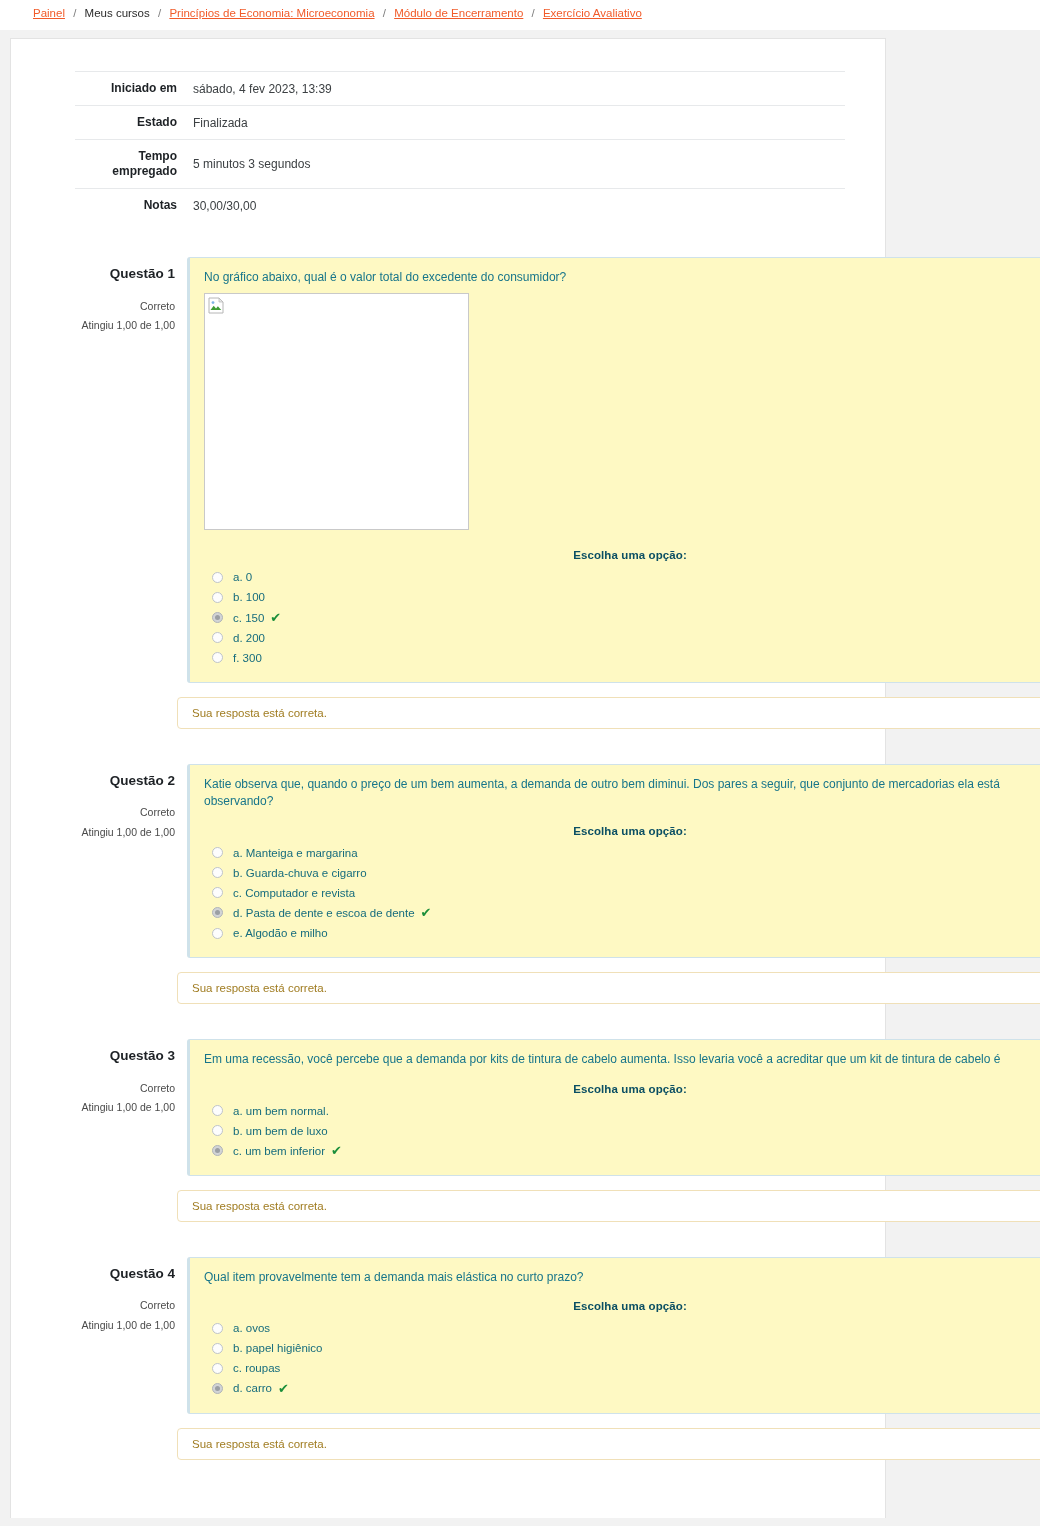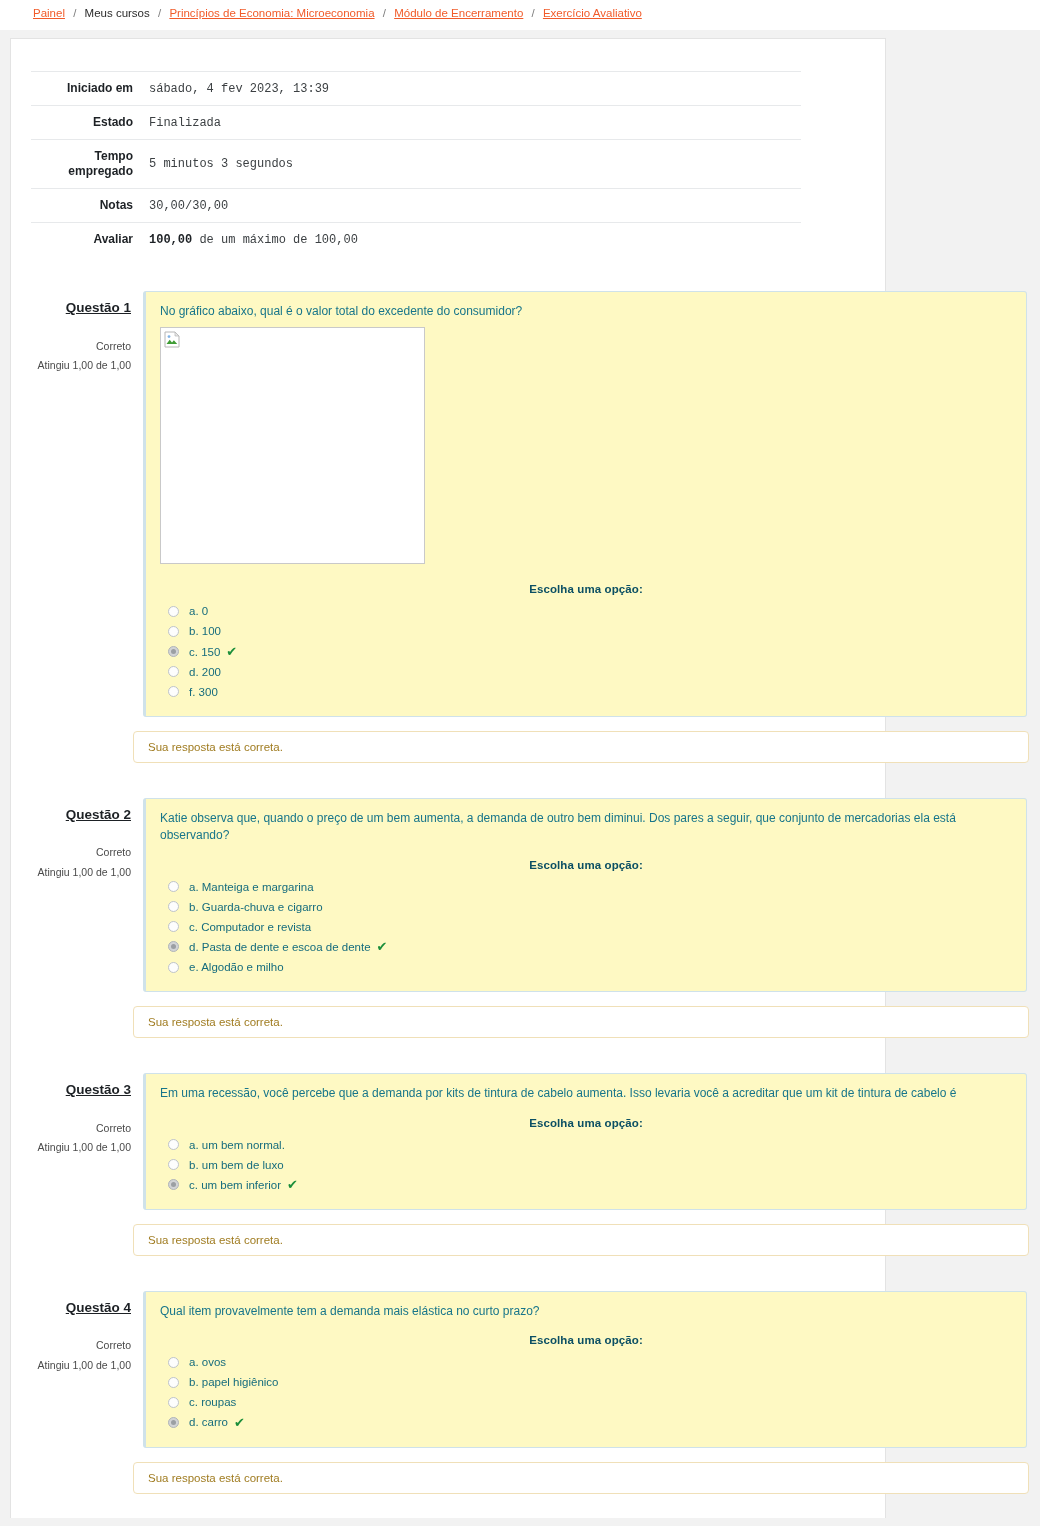--- a/index.html
+++ b/index.html
@@ -34,20 +34,21 @@
   .crumb-sep { color: #7c7c7c; padding: 0 5px; }
 
   
   .page-card {
     position: absolute;
     left: 10px; top: 38px;
     width: 876px; height: 1480px;
     background: #ffffff;
     border: 1px solid #e3e3e3;
     border-bottom: none;
+    padding-left: 44px;
   }
   .card-inner { padding: 20px 6px 0 6px; }
 
   
   .summary {
     width: 770px;
     margin: 12px 0 0 14px;
     border-collapse: collapse;
     table-layout: fixed;
   }
@@ -61,21 +62,20 @@
     color: #1d2125;
     padding: 9px 10px 9px 0;
     vertical-align: middle;
     line-height: 1.25;
   }
   .summary td {
     padding: 9px 0 9px 6px;
     font-size: 12px;
     color: #3c4043;
     vertical-align: middle;
-    font-family: Liberation Mono, monospace;
   }
   .summary td b { color: #1d2125; }
 
   
   .question {
     position: relative;
     margin: 0 0 0 14px;
     width: 996px;
     display: flex;
     align-items: stretch;
@@ -84,26 +84,25 @@
     width: 112px;
     flex: 0 0 112px;
     text-align: right;
     padding: 8px 12px 0 0;
   }
   .q-number {
     font-size: 13.5px;
     font-weight: bold;
     color: #1d2125;
     line-height: 1.3;
-    text-decoration: underline;
   }
   .q-state {
     font-size: 10.5px;
     color: #4a4a4a;
-    margin-top: 23px;
+    margin-top: 17px;
     line-height: 1.3;
   }
   .q-grade {
     font-size: 10.5px;
     color: #4a4a4a;
     margin-top: 6px;
     line-height: 1.3;
   }
   .q-body {
     flex: 1 1 auto;
@@ -229,24 +228,20 @@
           <td>Finalizada</td>
         </tr>
         <tr>
           <th>Tempo empregado</th>
           <td>5 minutos 3 segundos</td>
         </tr>
         <tr>
           <th>Notas</th>
           <td>30,00/30,00</td>
         </tr>
-        <tr>
-          <th>Avaliar</th>
-          <td><b>100,00</b><span> de um máximo de 100,00</span></td>
-        </tr>
       </tbody>
     </table>
 
     <div class="gap-lg"></div>
 
     <div class="question">
       <div class="q-info">
         <div class="q-number">Questão 1</div>
         <div class="q-state">Correto</div>
         <div class="q-grade">Atingiu 1,00 de 1,00</div>

